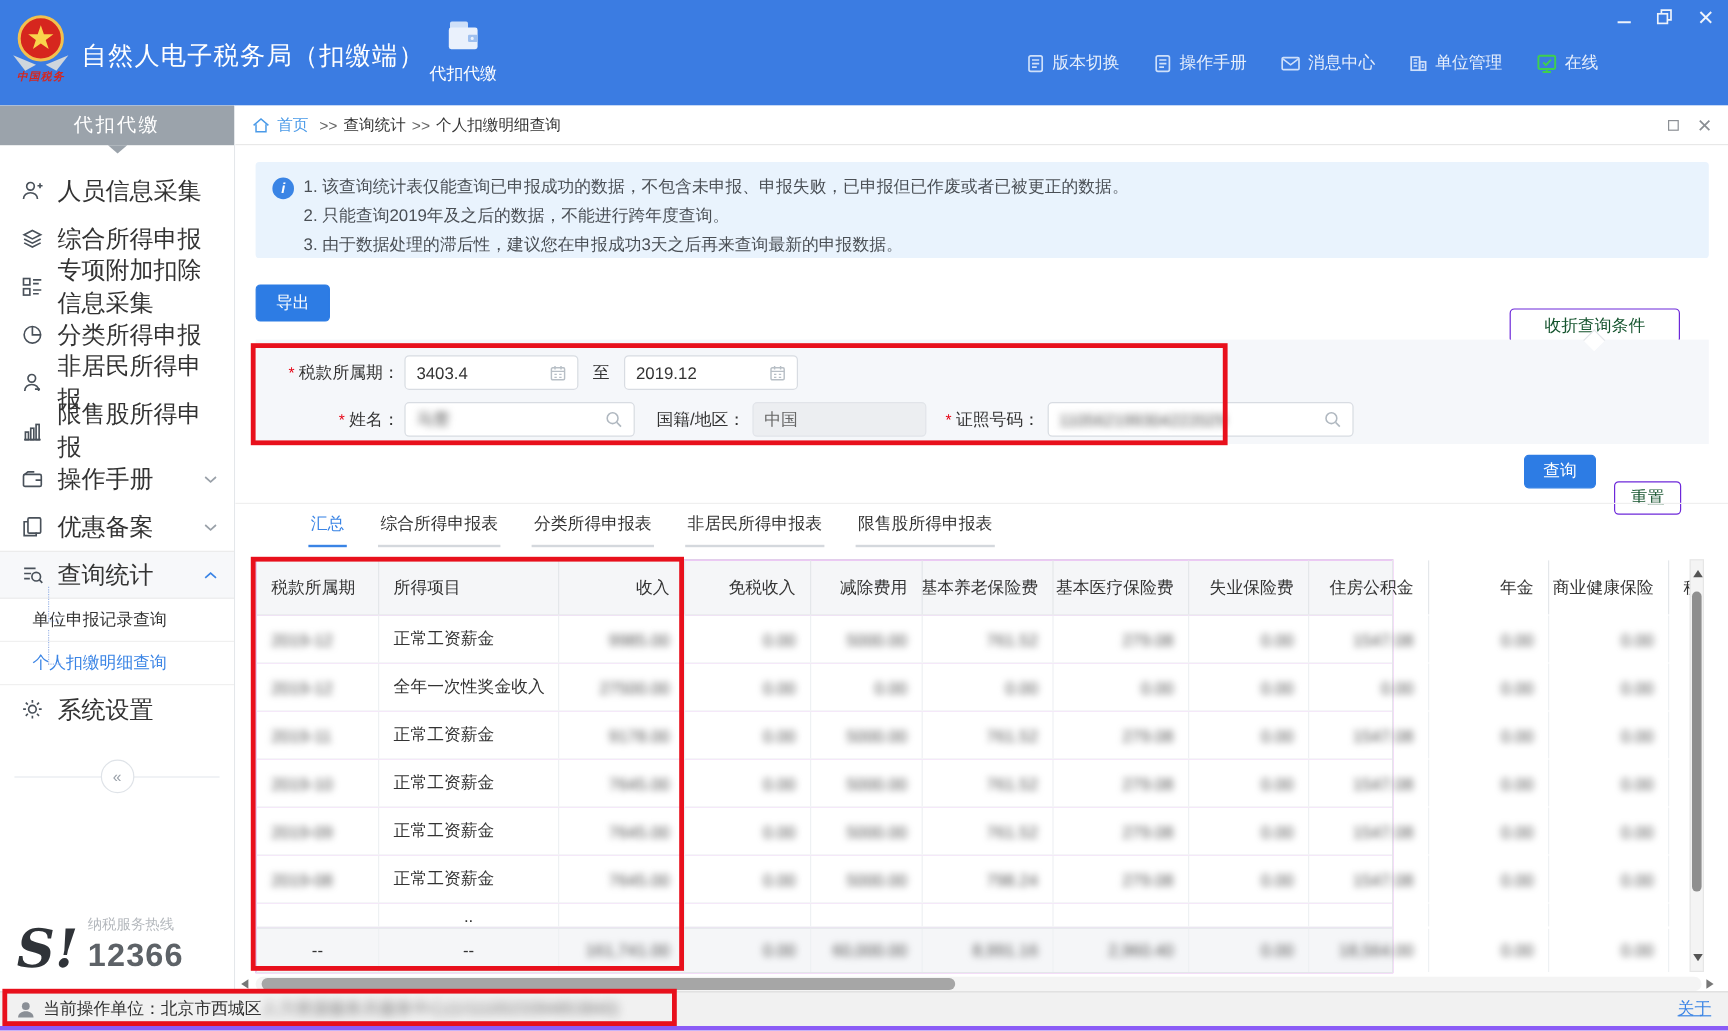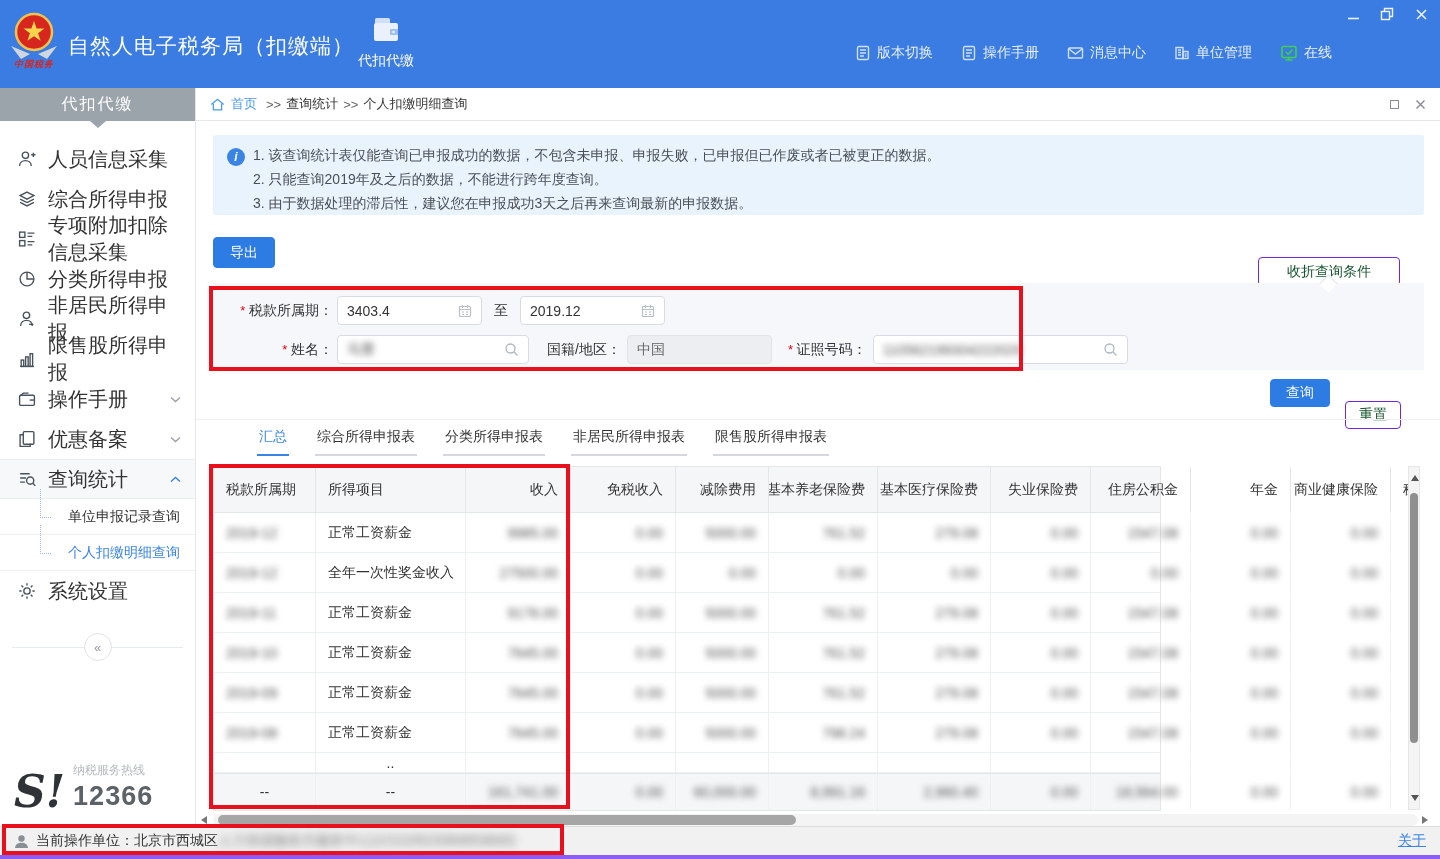--- a/index.html
+++ b/index.html
@@ -26,21 +26,21 @@
   .side-head { height:33px; background:#9ba3ab; color:#fff; font-size:16px; letter-spacing:2px;
     display:flex; align-items:center; justify-content:center; position:relative; }
   .side-head:after { content:""; position:absolute; left:50%; bottom:-7px; margin-left:-8px;
     border-left:8px solid transparent; border-right:8px solid transparent; border-top:7px solid #9ba3ab; }
   .side-list { margin-top:18px; }
   .side-item { height:40px; display:flex; align-items:center; padding:0 14px 0 18px; font-size:20px;
     color:#333; cursor:pointer; position:relative; }
   .side-item .ic { width:18px; height:18px; margin-right:12px; flex:none; }
   .side-item .chev { margin-left:auto; }
   .side-item.group { background:#f7f8fa; border-top:1px solid #ececec; border-bottom:1px solid #ececec; }
-  .sub-item { height:36px; display:flex; align-items:center; padding-left:68px; font-size:14px;
+  .sub-item { height:36px; display:flex; align-items:center; padding-left:27px; font-size:14px;
     color:#333; cursor:pointer; border-bottom:1px solid #f0f0f0; position:relative; }
   .sub-item:before { content:""; position:absolute; left:40px; top:-10px; width:10px; height:28px;
     border-left:1px dotted #9fb8e8; border-bottom:1px dotted #9fb8e8; }
   .sub-item.active { color:#3a84e5; }
   .collapse-wrap { margin-top:22px; position:relative; height:28px; }
   .collapse-wrap:before { content:""; position:absolute; left:12px; right:12px; top:14px; border-top:1px solid #e7eaee; }
   .collapse-btn { position:absolute; left:50%; margin-left:-14px; top:0; width:28px; height:28px;
     border:1px solid #dfe3e8; border-radius:50%; background:#fff; color:#9aa1a9; font-size:13px;
     display:flex; align-items:center; justify-content:center; cursor:pointer; }
   .hotline { position:absolute; left:14px; bottom:14px; display:flex; align-items:flex-end; gap:8px; }

